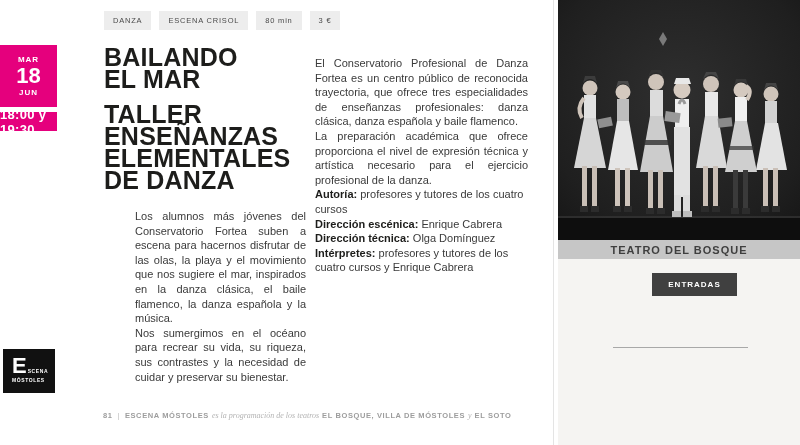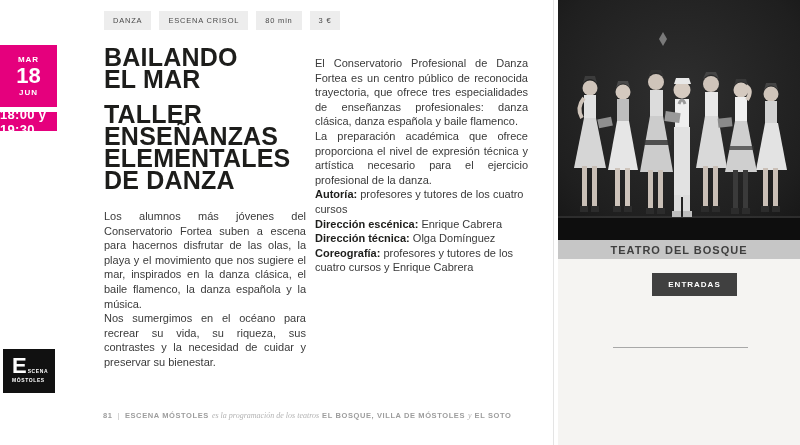--- a/index.html
+++ b/index.html
@@ -35,21 +35,21 @@
 
   
   .col-left{ position:absolute; left:104px; top:46px; width:202px; }
   .show-title{
     font-size:25px; font-weight:bold; line-height:22px; color:#1d1d1b;
     white-space:pre-line; letter-spacing:.2px;
   }
   .show-title + .show-title{ margin-top:13px; }
   .intro{
     margin-top:18px; font-size:11px; line-height:14.6px; color:#3a3a3a;
-    text-align:justify; white-space:pre-line; hyphens:auto;
+    text-align:justify; white-space:pre-line; hyphens:auto;margin-left:31px;
   }
 
   
   .col-right{ position:absolute; left:315px; top:45px; width:213px; }
   .company-heading{
     font-size:11px; font-weight:bold; line-height:14px; color:#1d1d1b;
     letter-spacing:.2px; white-space:pre-line;
   }
   .company-body{
     margin-top:11px; font-size:11px; line-height:14.6px; color:#3a3a3a;
@@ -130,21 +130,21 @@
 Nos sumergimos en el océano para recrear su vida, su riqueza, sus contrastes y la necesidad de cuidar y preservar su bienestar.</p>
 </div>
 
 <div class="col-right">
   <p class="company-body" lang="es">El Conservatorio Profesional de Danza Fortea es un centro público de reconocida trayectoria, que ofrece tres especialidades de enseñanzas profesionales: danza clásica, danza española y baile flamenco.
 La preparación académica que ofrece proporciona el nivel de expresión técnica y artística necesario para el ejercicio profesional de la danza.</p>
   <div class="credits">
     <p><strong>Autoría:</strong><span> profesores y tutores de los cuatro cursos</span></p>
     <p><strong>Dirección escénica:</strong><span> Enrique Cabrera</span></p>
     <p><strong>Dirección técnica:</strong><span> Olga Domínguez</span></p>
-    <p><strong>Coreografía:</strong><span> profesores y tutores de los cuatro cursos y Enrique Cabrera</span></p>
+    <p><strong>Intérpretes:</strong><span> profesores y tutores de los cuatro cursos y Enrique Cabrera</span></p>
   </div>
 </div>
 
 <div class="page-gutter"></div>
 
 <div class="photo-panel">
   <svg class="stage-photo" viewBox="0 0 242 240" xmlns="http://www.w3.org/2000/svg" role="img">
     <defs>
       <radialGradient id="stageBg" cx="50%" cy="40%" r="80%">
         <stop offset="0%" stop-color="#2f2f2f"></stop>

